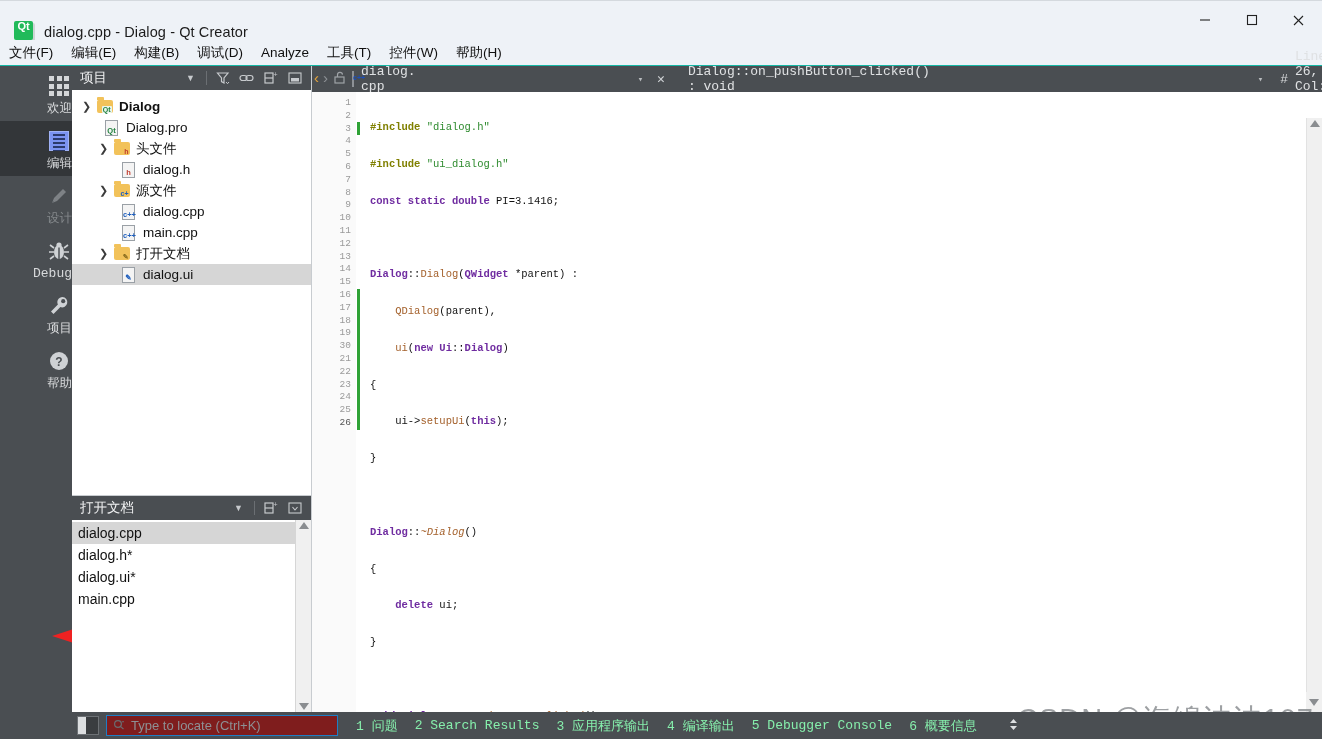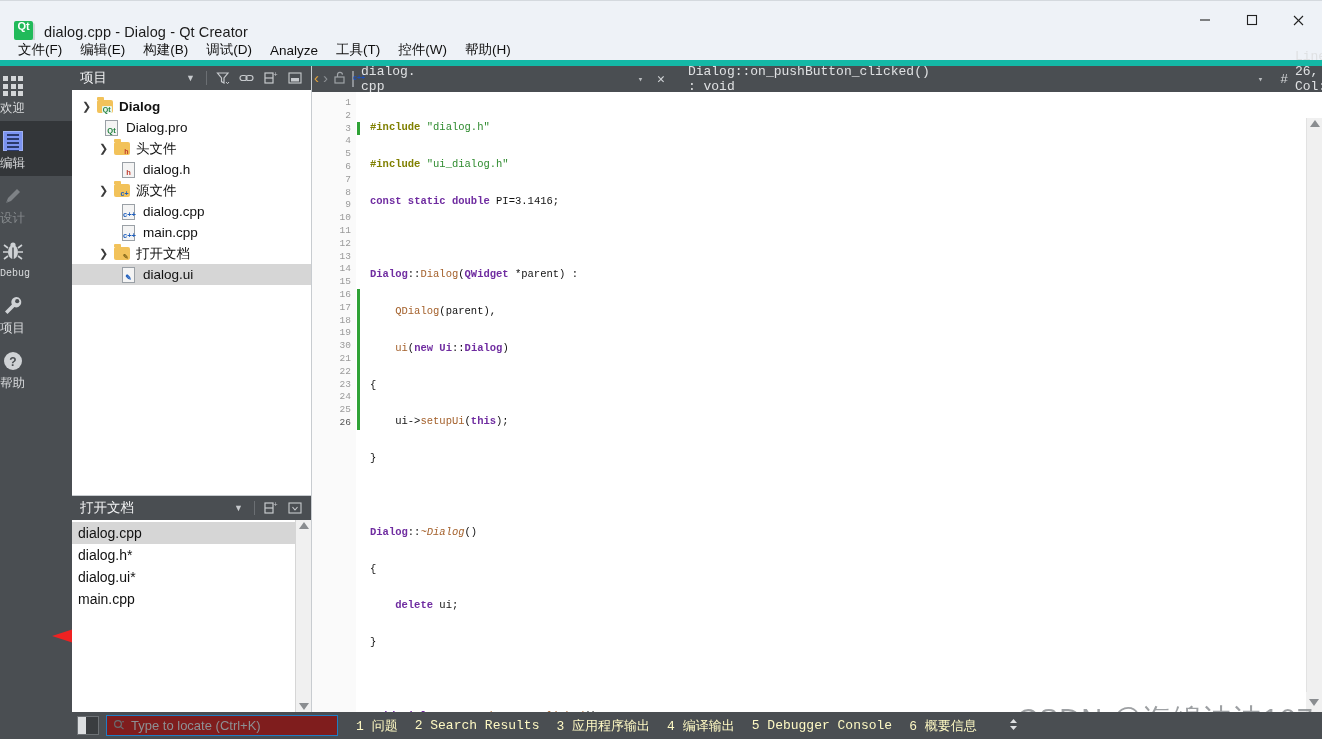--- a/index.html
+++ b/index.html
@@ -34,45 +34,45 @@
   .win-btns{ margin-left:auto; display:flex; height:40px; }
   .win-btn{
     width:47px; height:40px; display:flex; align-items:center; justify-content:center;
     font-size:13px; color:#222;
   }
   .win-btn svg{ display:block; }
 
   
   .menubar{
     position:absolute; left:0; top:40px; width:1322px; height:26px;
-    background:#eef2f7; display:flex; align-items:center; padding-left:9px;
-    border-bottom:6px solid #14b8a6;
+    background:#eef2f7; display:flex; align-items:center; 
+    border-bottom:1px solid #14b8a6;
   }
   .menu-item{
     font-size:13.5px; color:#101010; padding:2px 9px; white-space:nowrap;
     font-family:"Liberation Sans",sans-serif;
   }
 
   
   .modebar{
     position:absolute; left:0; top:66px; width:72px; height:673px;
     background:#4a4e52;
     display:flex; flex-direction:column; align-items:center;
   }
   .mode-btn{
     width:72px; padding:7px 0 6px; display:flex; flex-direction:column;
-    align-items:flex-start; gap:3px; color:#d8dadc;
+    align-items:flex-end; gap:3px; color:#d8dadc;
   }
   .mode-btn.active{ background:#333639; }
   .mode-btn.disabled{ color:#84888b; }
   .mode-label{
     font-size:12.5px; line-height:13px; color:inherit;
     font-family:"Liberation Sans",sans-serif;
   }
-  .mode-label.mono{ font-family:"Liberation Mono",monospace; font-size:10px; }
+  .mode-label.mono{ font-family:"Liberation Mono",monospace; font-size:13px; }
   .mode-ico{ width:26px; height:26px; display:flex; align-items:center; justify-content:center; }
 
   .grid9{ width:20px; height:20px; display:grid; grid-template-columns:repeat(3,1fr);
           grid-template-rows:repeat(3,1fr); gap:2.5px; }
   .grid9 i{ background:#d4d6d8; display:block; }
 
   .editico{ width:20px; height:20px; background:#7b93f0; border:1px solid #9fb1f5; }
   .editico i{ display:block; height:1.6px; background:#2b3a6b; margin:2.3px 3px 0; }
 
   
@@ -190,21 +190,21 @@
     display:flex; margin-right:7px;
   }
   .side-toggle i{ width:8px; background:#dcdee0; display:block; }
   .locator{
     width:232px; height:21px; background:#7f1d1d; border:1px solid #1f7ec4;
     display:flex; align-items:center; padding-left:6px; gap:5px;
   }
   .locator .mag{ color:#6a6d70; font-size:11px; }
   .locator .ph{ color:#8d9094; font-size:13px; font-family:"Liberation Sans",sans-serif;}
   .outputs{ display:flex; align-items:center; gap:17px; margin-left:18px;
-            font-family:"Liberation Mono",monospace; font-size:13px; color:#fef9c3; }
+            font-family:"Liberation Mono",monospace; font-size:13px; color:#86efac; }
   .outnum{ font-family:"Liberation Mono",monospace; }
   .updown{ margin-left:14px; color:#dfe1e3; font-size:12px; line-height:11px; }
 
   .watermark{
     position:absolute; right:8px; top:700px; font-size:29px; color:#8d9093;
     font-family:"Liberation Sans",sans-serif; letter-spacing:1px; opacity:.85;
     pointer-events:none; white-space:nowrap;
   }
   .corner-sb{
     position:absolute; right:0; top:692px; width:16px; height:20px; background:#f0f0f0;

